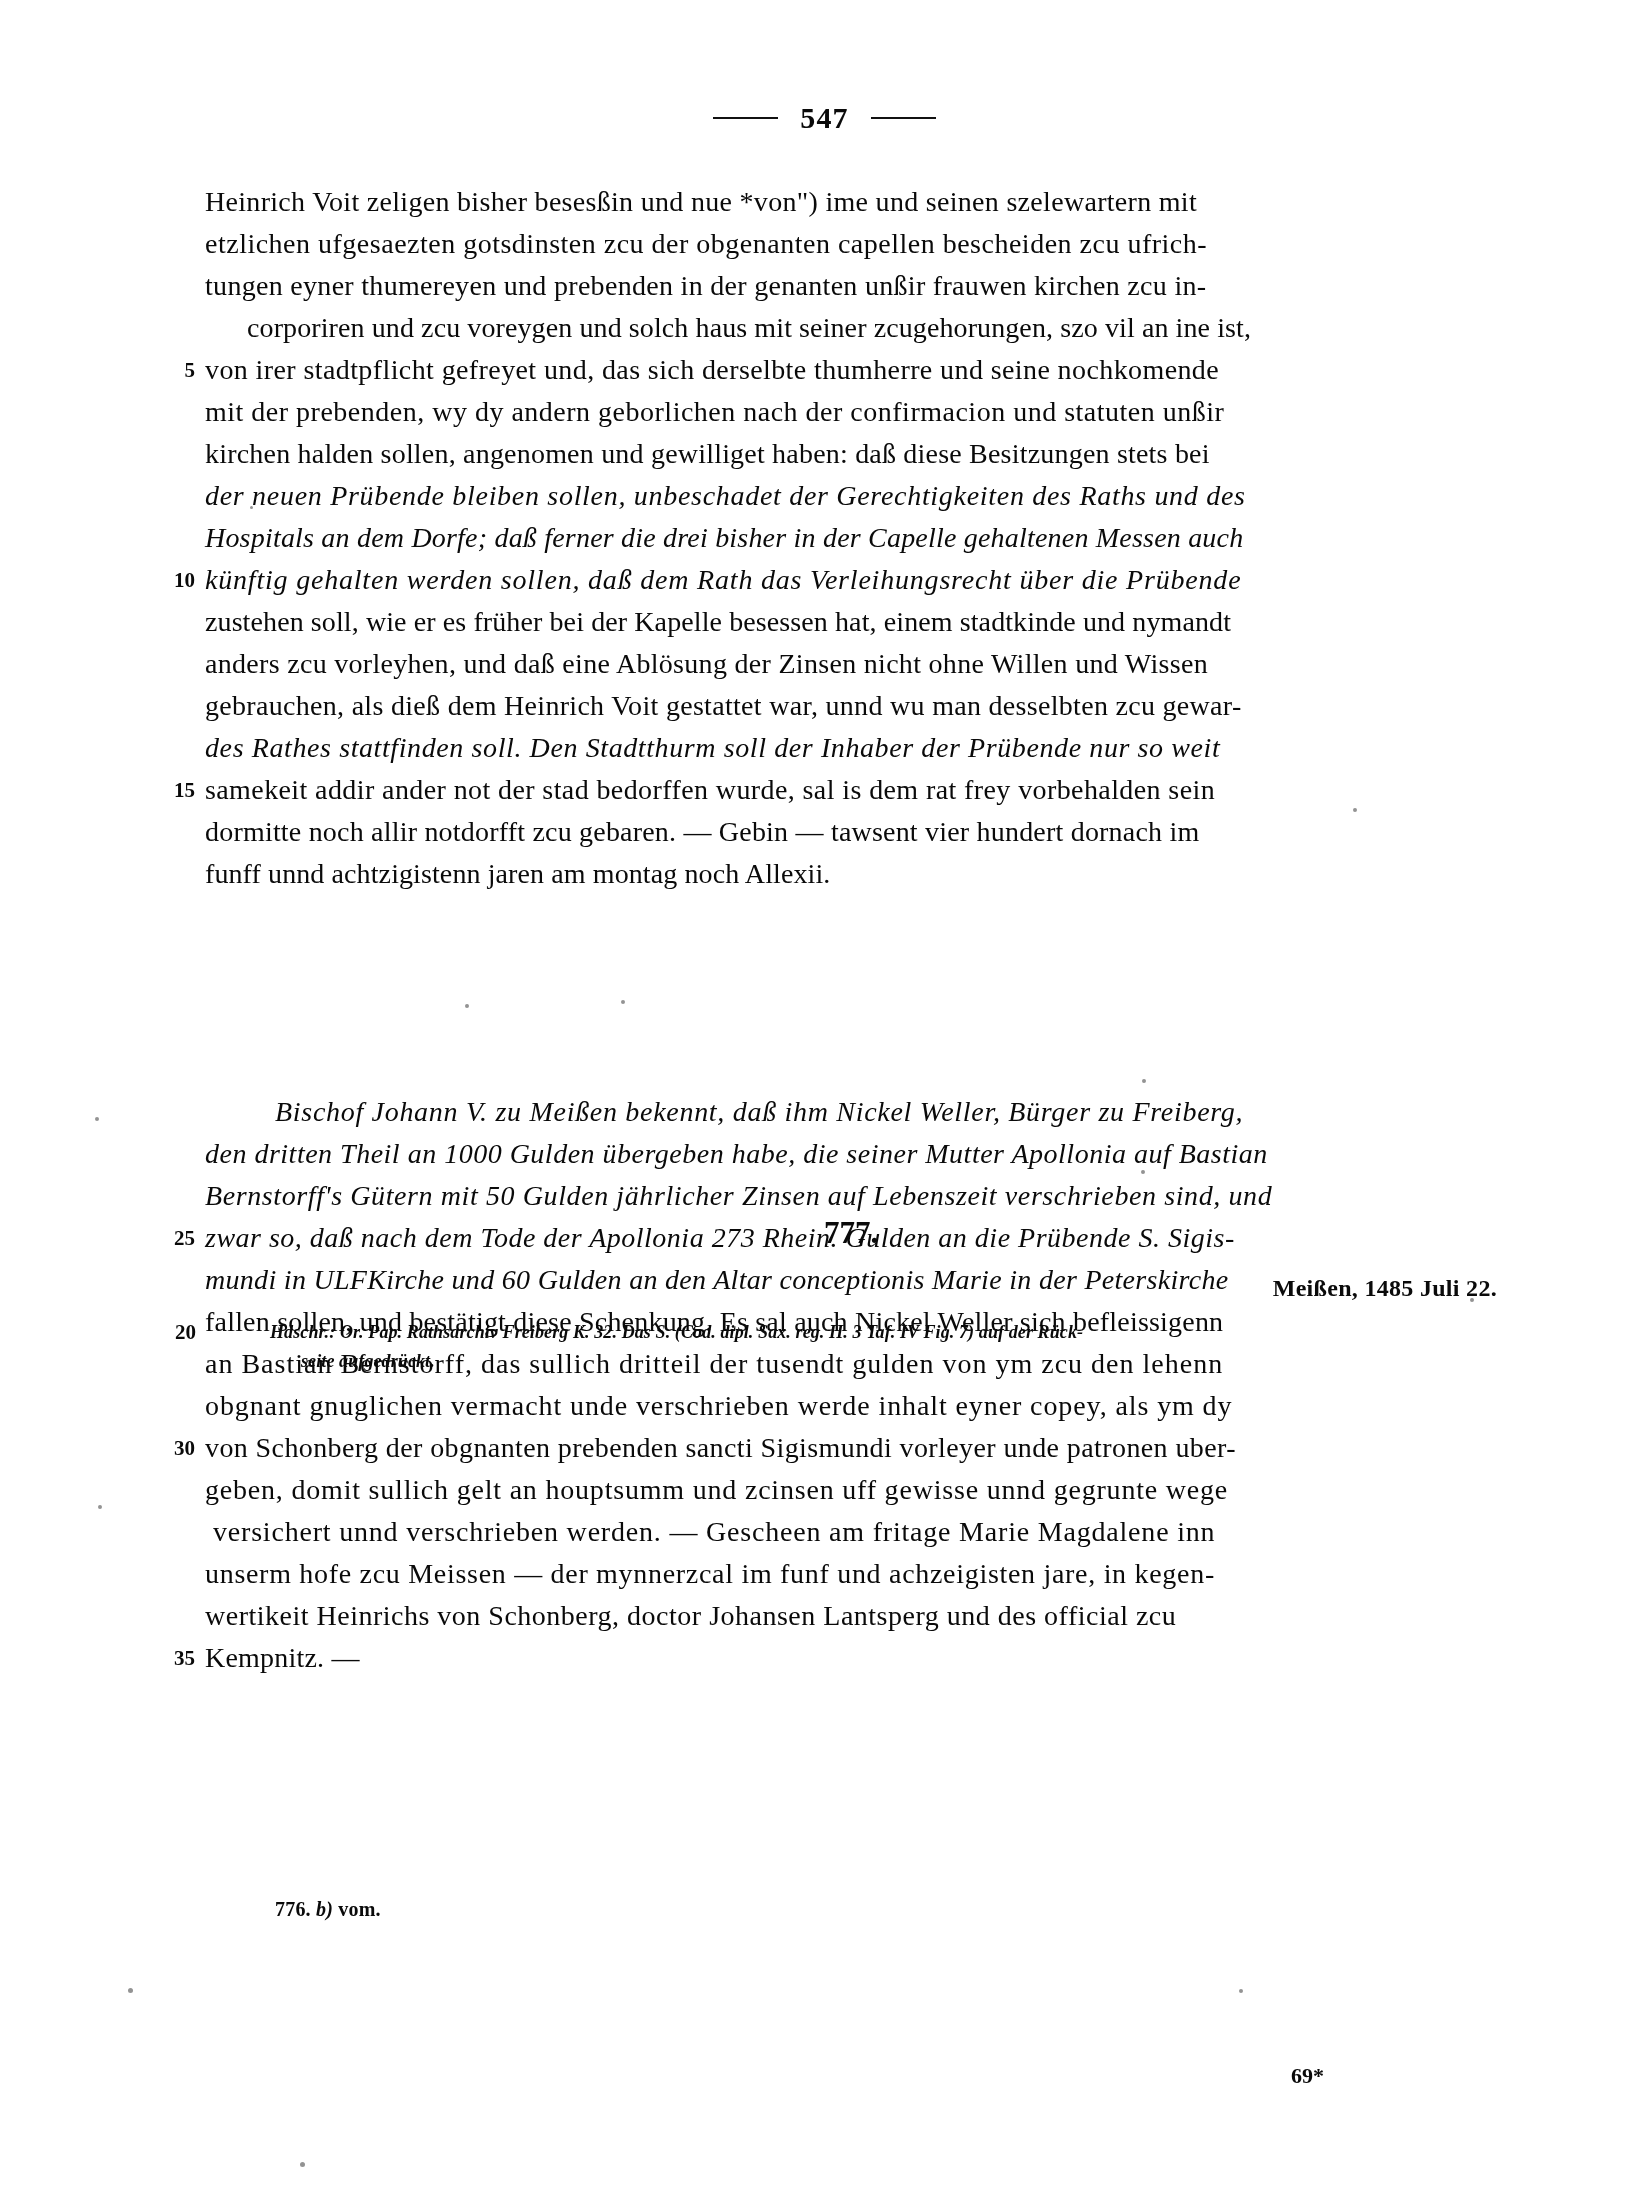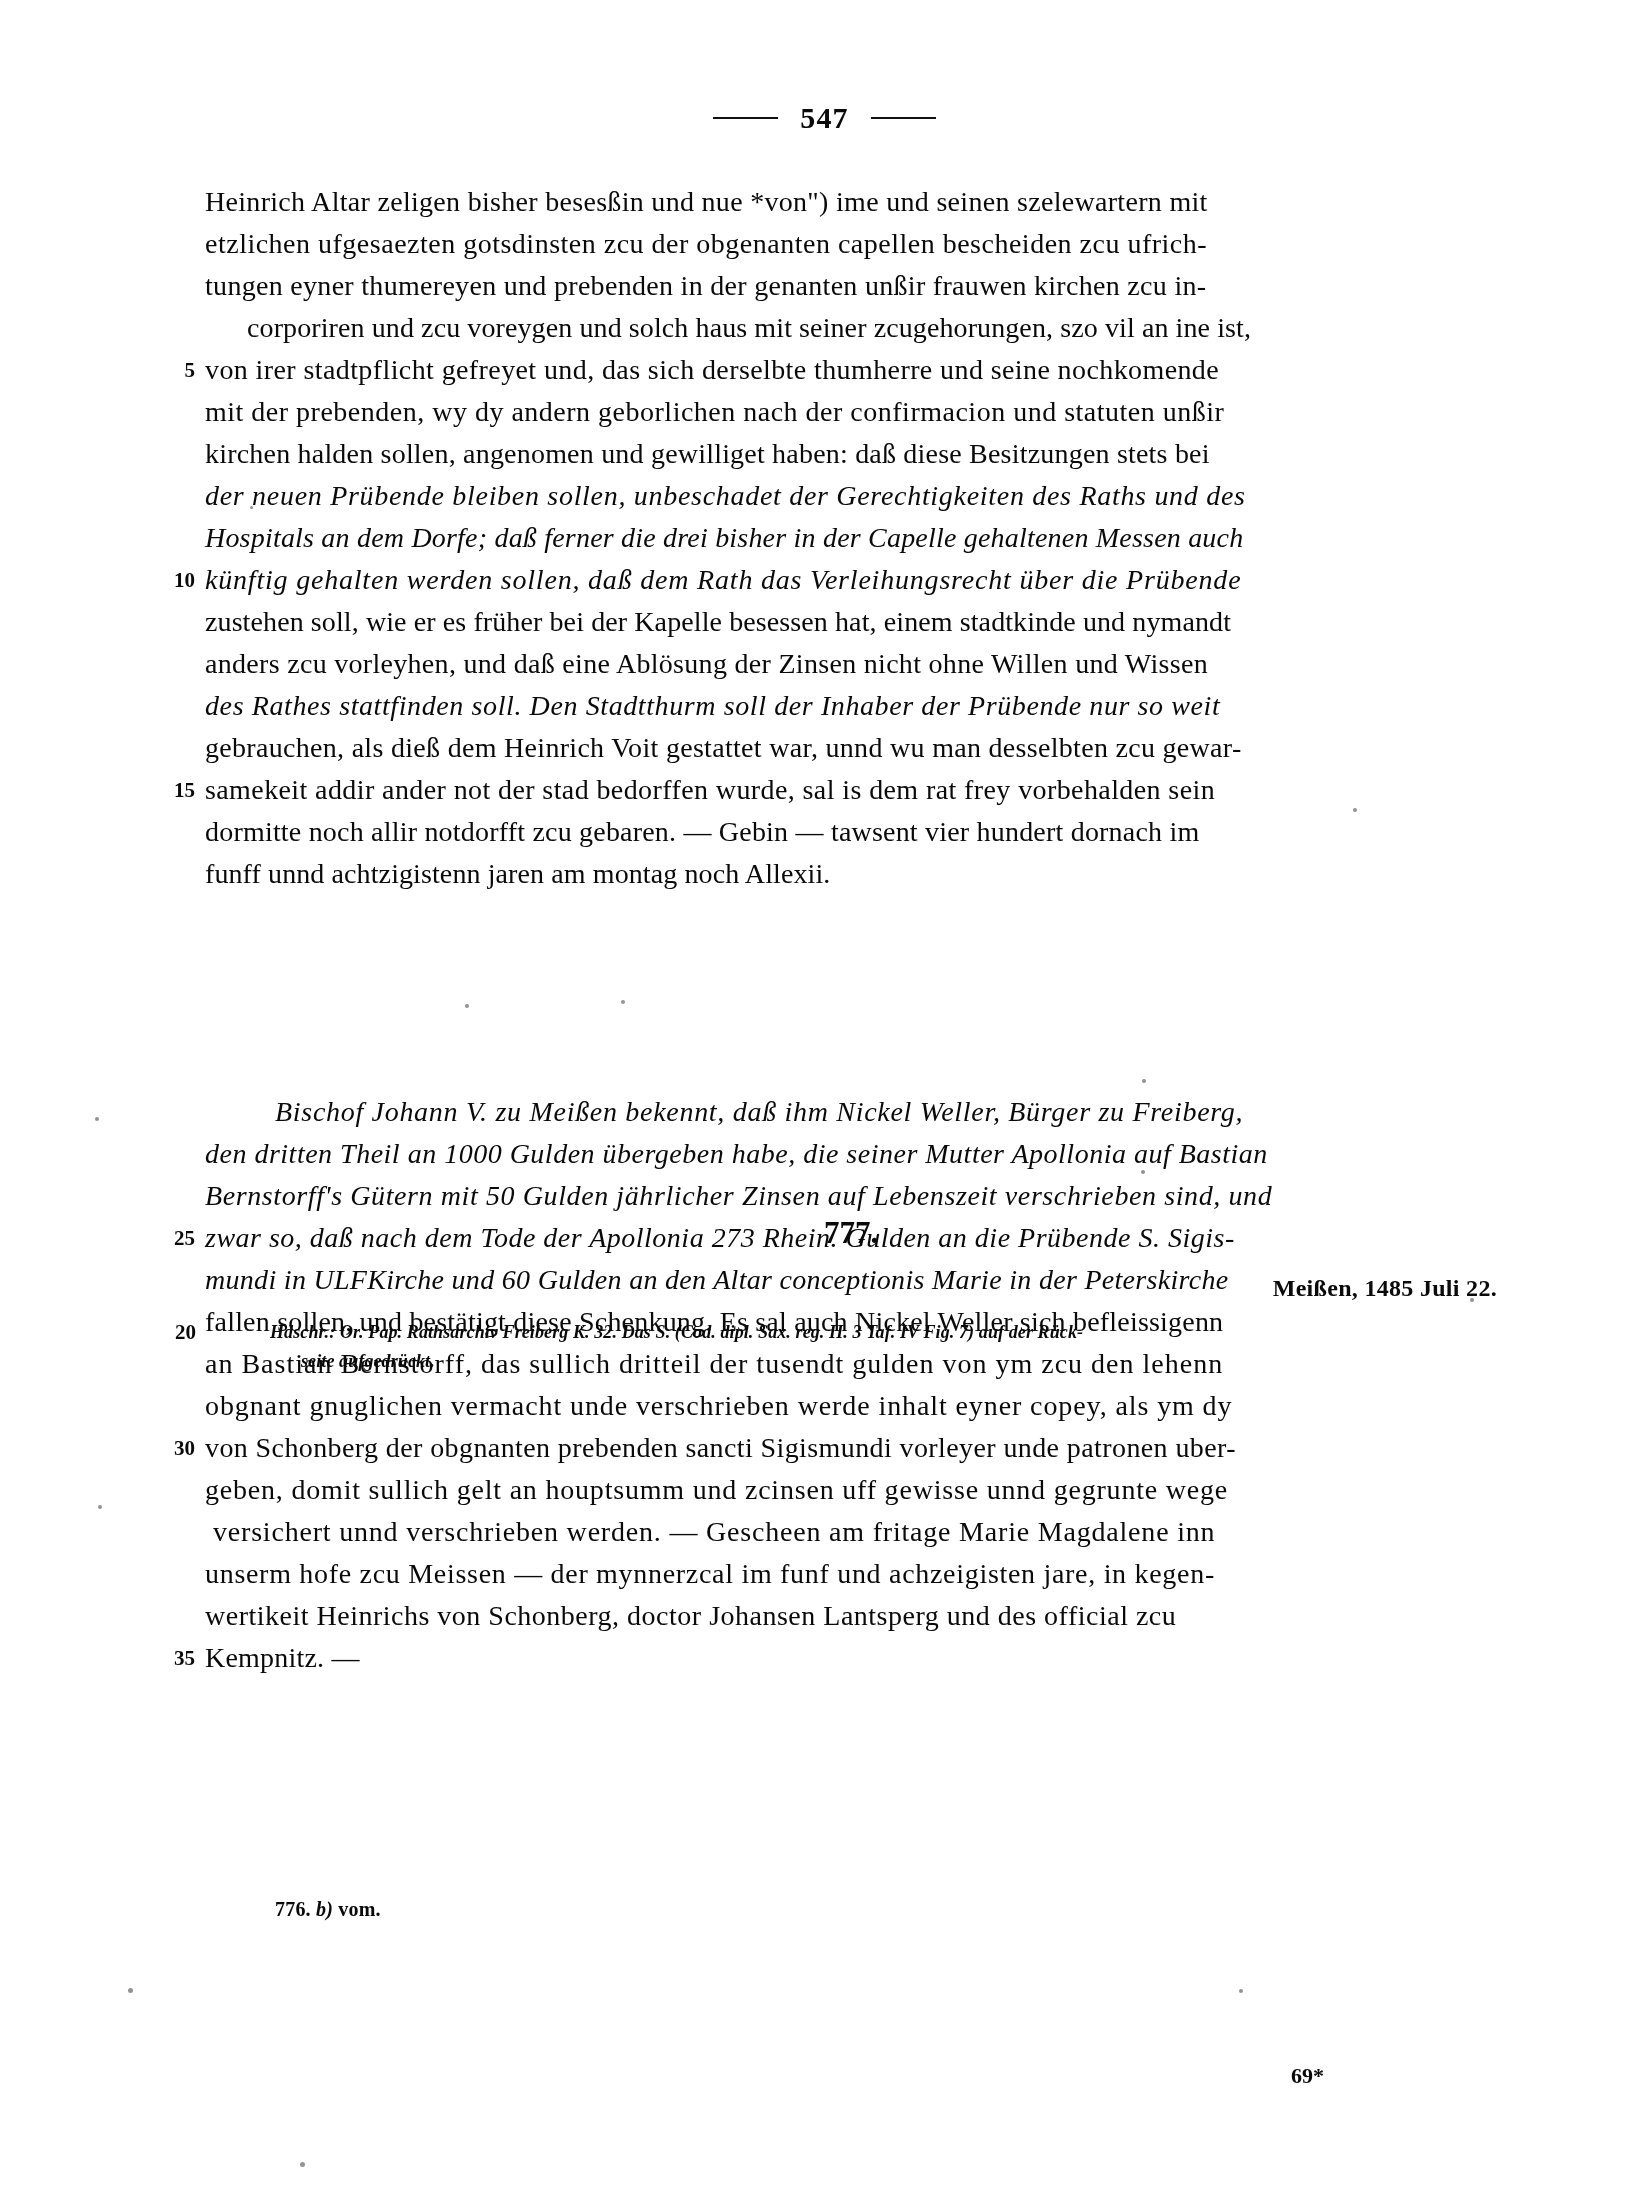--- a/index.html
+++ b/index.html
@@ -157,21 +157,21 @@
 
   <div class="running-head">
     <span class="rule"></span><span class="folio">547</span><span class="rule"></span>
   </div>
 
   <div class="text-block">
 
     <div>
 
       <div class="line" style="letter-spacing:0.3px;">
-        <span>Heinrich Altar zeligen bisher besesßin und nue *von") ime und seinen szelewartern mit</span>
+        <span>Heinrich Voit zeligen bisher besesßin und nue *von") ime und seinen szelewartern mit</span>
       </div>
       <div class="line" style="letter-spacing:0.5px;">
         <span>etzlichen ufgesaezten gotsdinsten zcu der obgenanten capellen bescheiden zcu ufrich-</span>
       </div>
       <div class="line" style="letter-spacing:0.3px;">
         <span>tungen eyner thumereyen und prebenden in der genanten unßir frauwen kirchen zcu in-</span>
       </div>
       <div class="line" style="letter-spacing:0.1px;margin-left:42px;">
         <span>corporiren und zcu voreygen und solch haus mit seiner zcugehorungen, szo vil an ine ist,</span>
       </div>
@@ -196,25 +196,25 @@
       <div class="line ital" style="letter-spacing:0.8px;">
         <span class="lineno">10</span>
         <span>künftig gehalten werden sollen, daß dem Rath das Verleihungsrecht über die Prübende</span>
       </div>
       <div class="line" style="letter-spacing:0.1px;">
         <span>zustehen soll, wie er es früher bei der Kapelle besessen hat, einem stadtkinde und nymandt</span>
       </div>
       <div class="line" style="letter-spacing:0.3px;">
         <span>anders zcu vorleyhen, und daß eine Ablösung der Zinsen nicht ohne Willen und Wissen</span>
       </div>
+      <div class="line" style="letter-spacing:0.3px;">
+        <span>gebrauchen, als dieß dem Heinrich Voit gestattet war, unnd wu man desselbten zcu gewar-</span>
+      </div>
       <div class="line ital" style="letter-spacing:0.6px;">
         <span>des Rathes stattfinden soll. Den Stadtthurm soll der Inhaber der Prübende nur so weit</span>
-      </div>
-      <div class="line" style="letter-spacing:0.3px;">
-        <span>gebrauchen, als dieß dem Heinrich Voit gestattet war, unnd wu man desselbten zcu gewar-</span>
       </div>
 
       <div class="line" style="letter-spacing:0.4px;">
         <span class="lineno">15</span>
         <span>samekeit addir ander not der stad bedorffen wurde, sal is dem rat frey vorbehalden sein</span>
       </div>
       <div class="line" style="letter-spacing:0.2px;">
         <span>dormitte noch allir notdorfft zcu gebaren. — Gebin — tawsent vier hundert dornach im</span>
       </div>
       <div class="line" style="letter-spacing:0.1px;">

